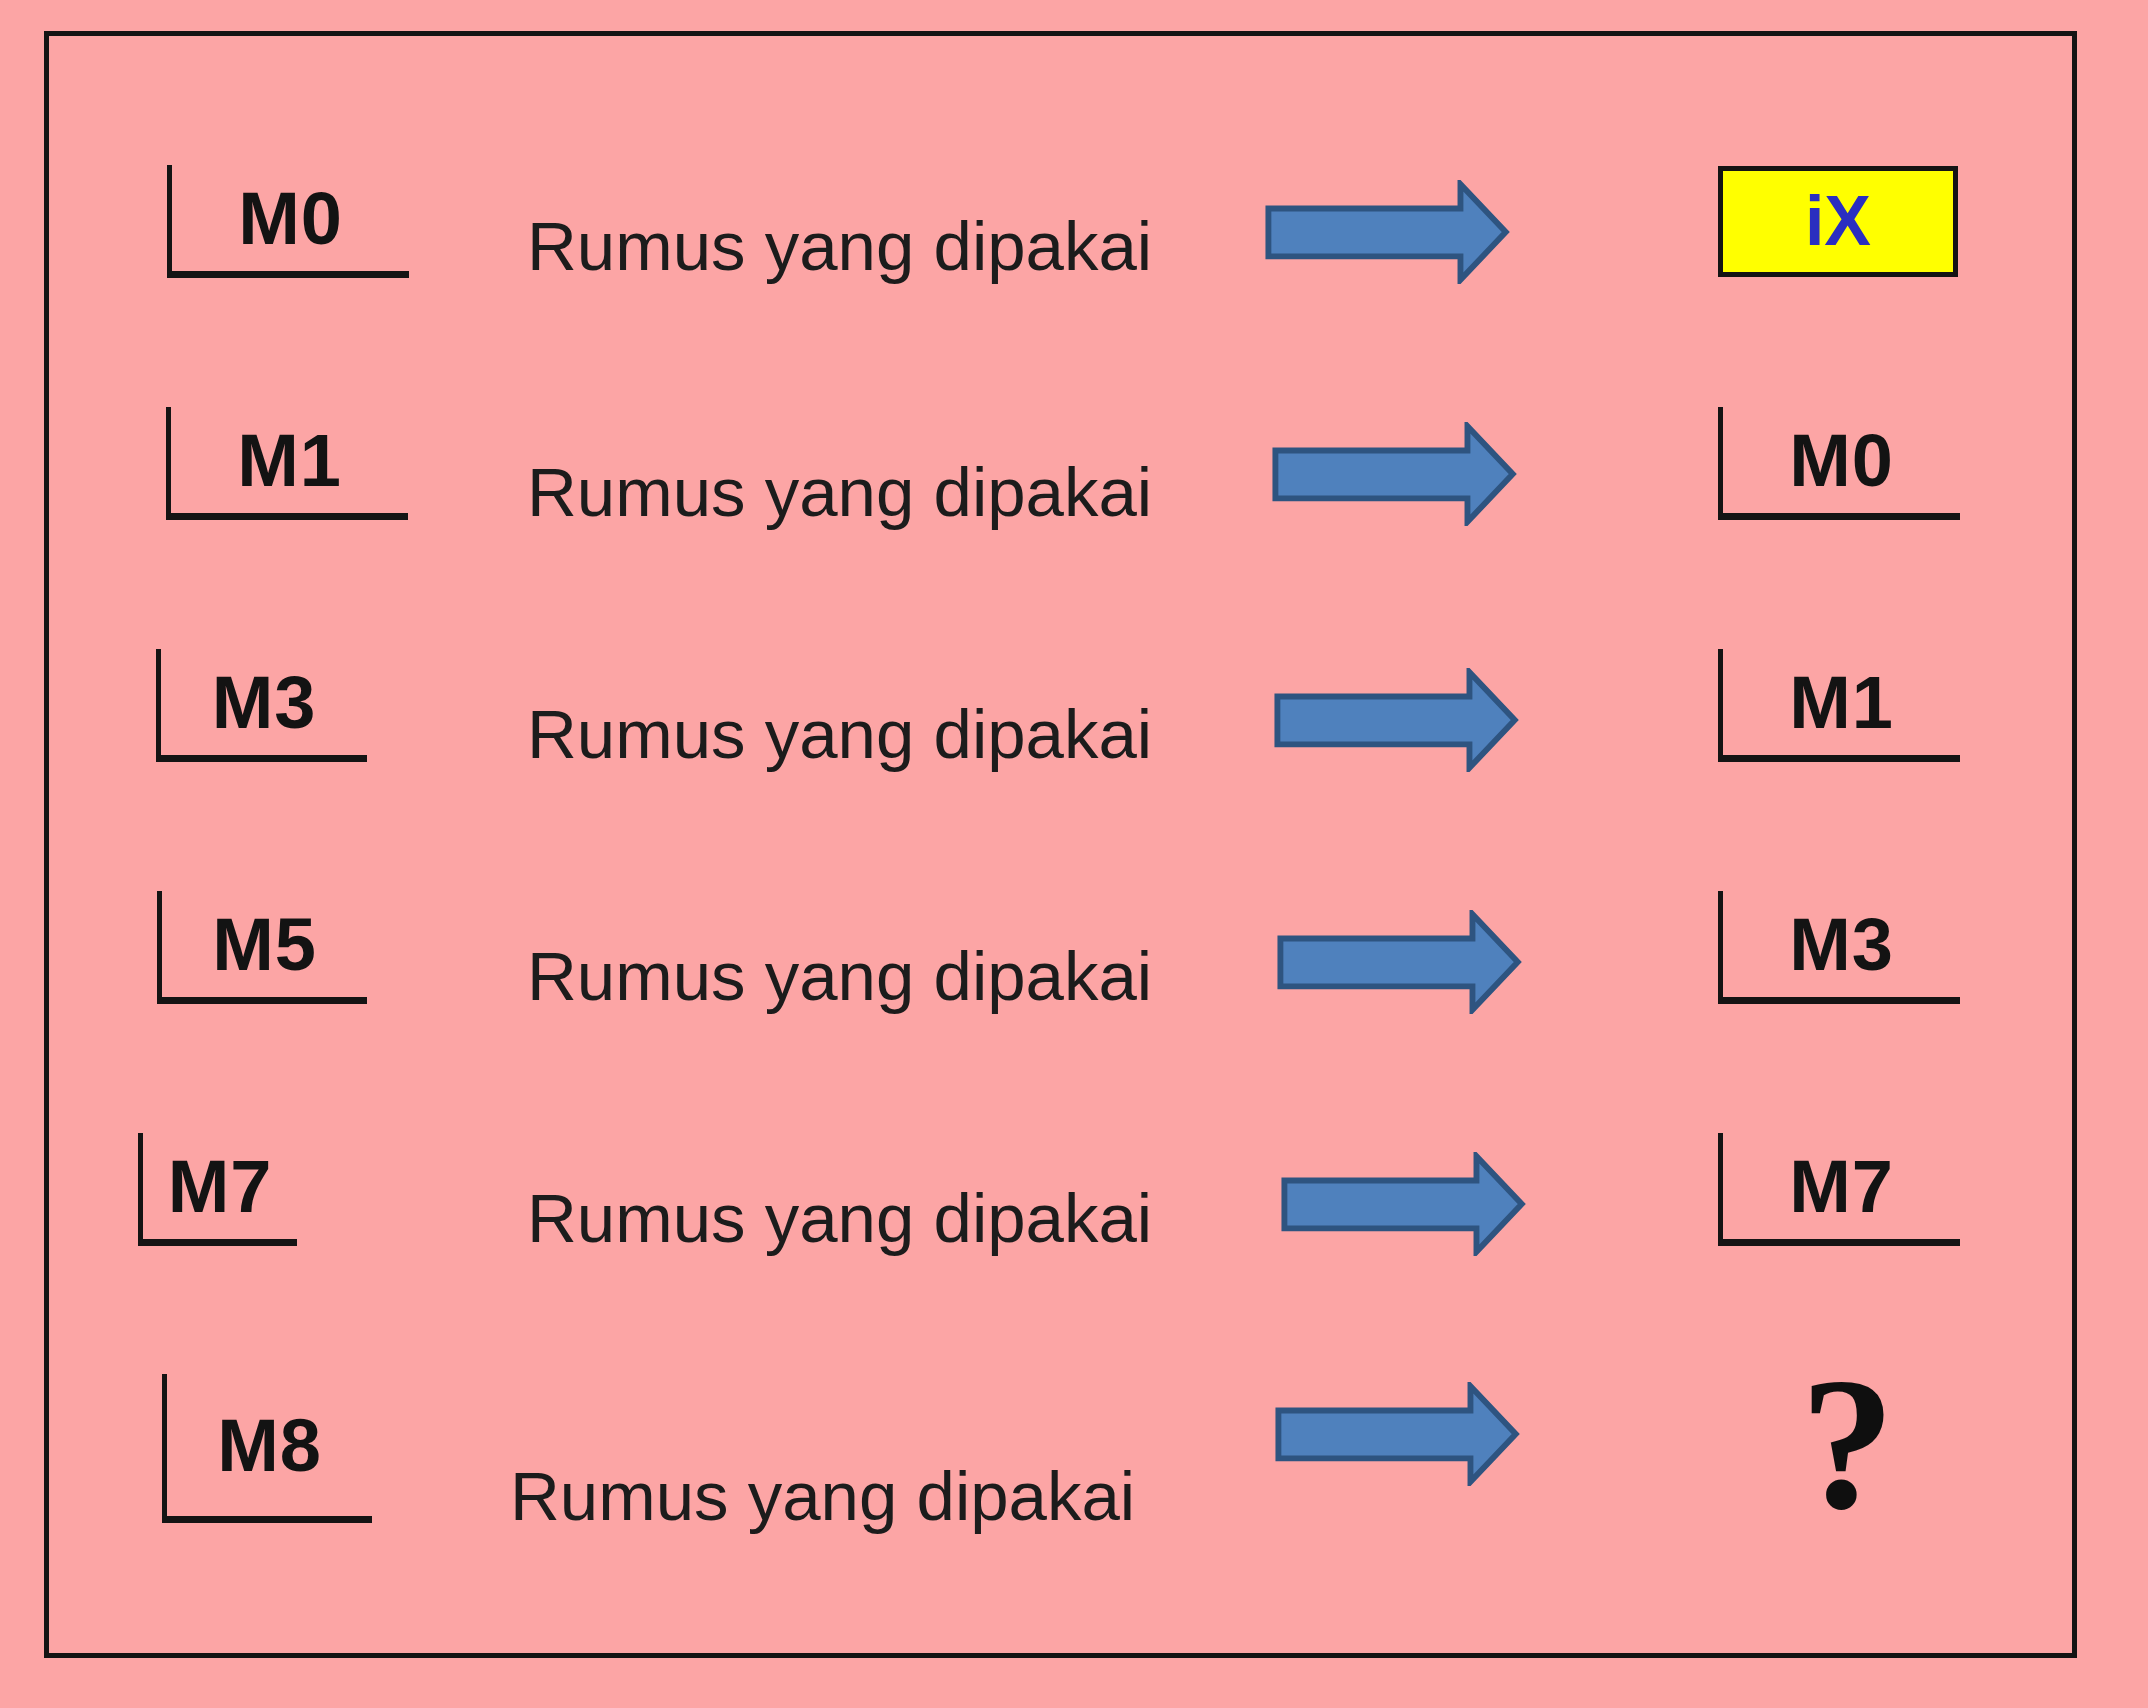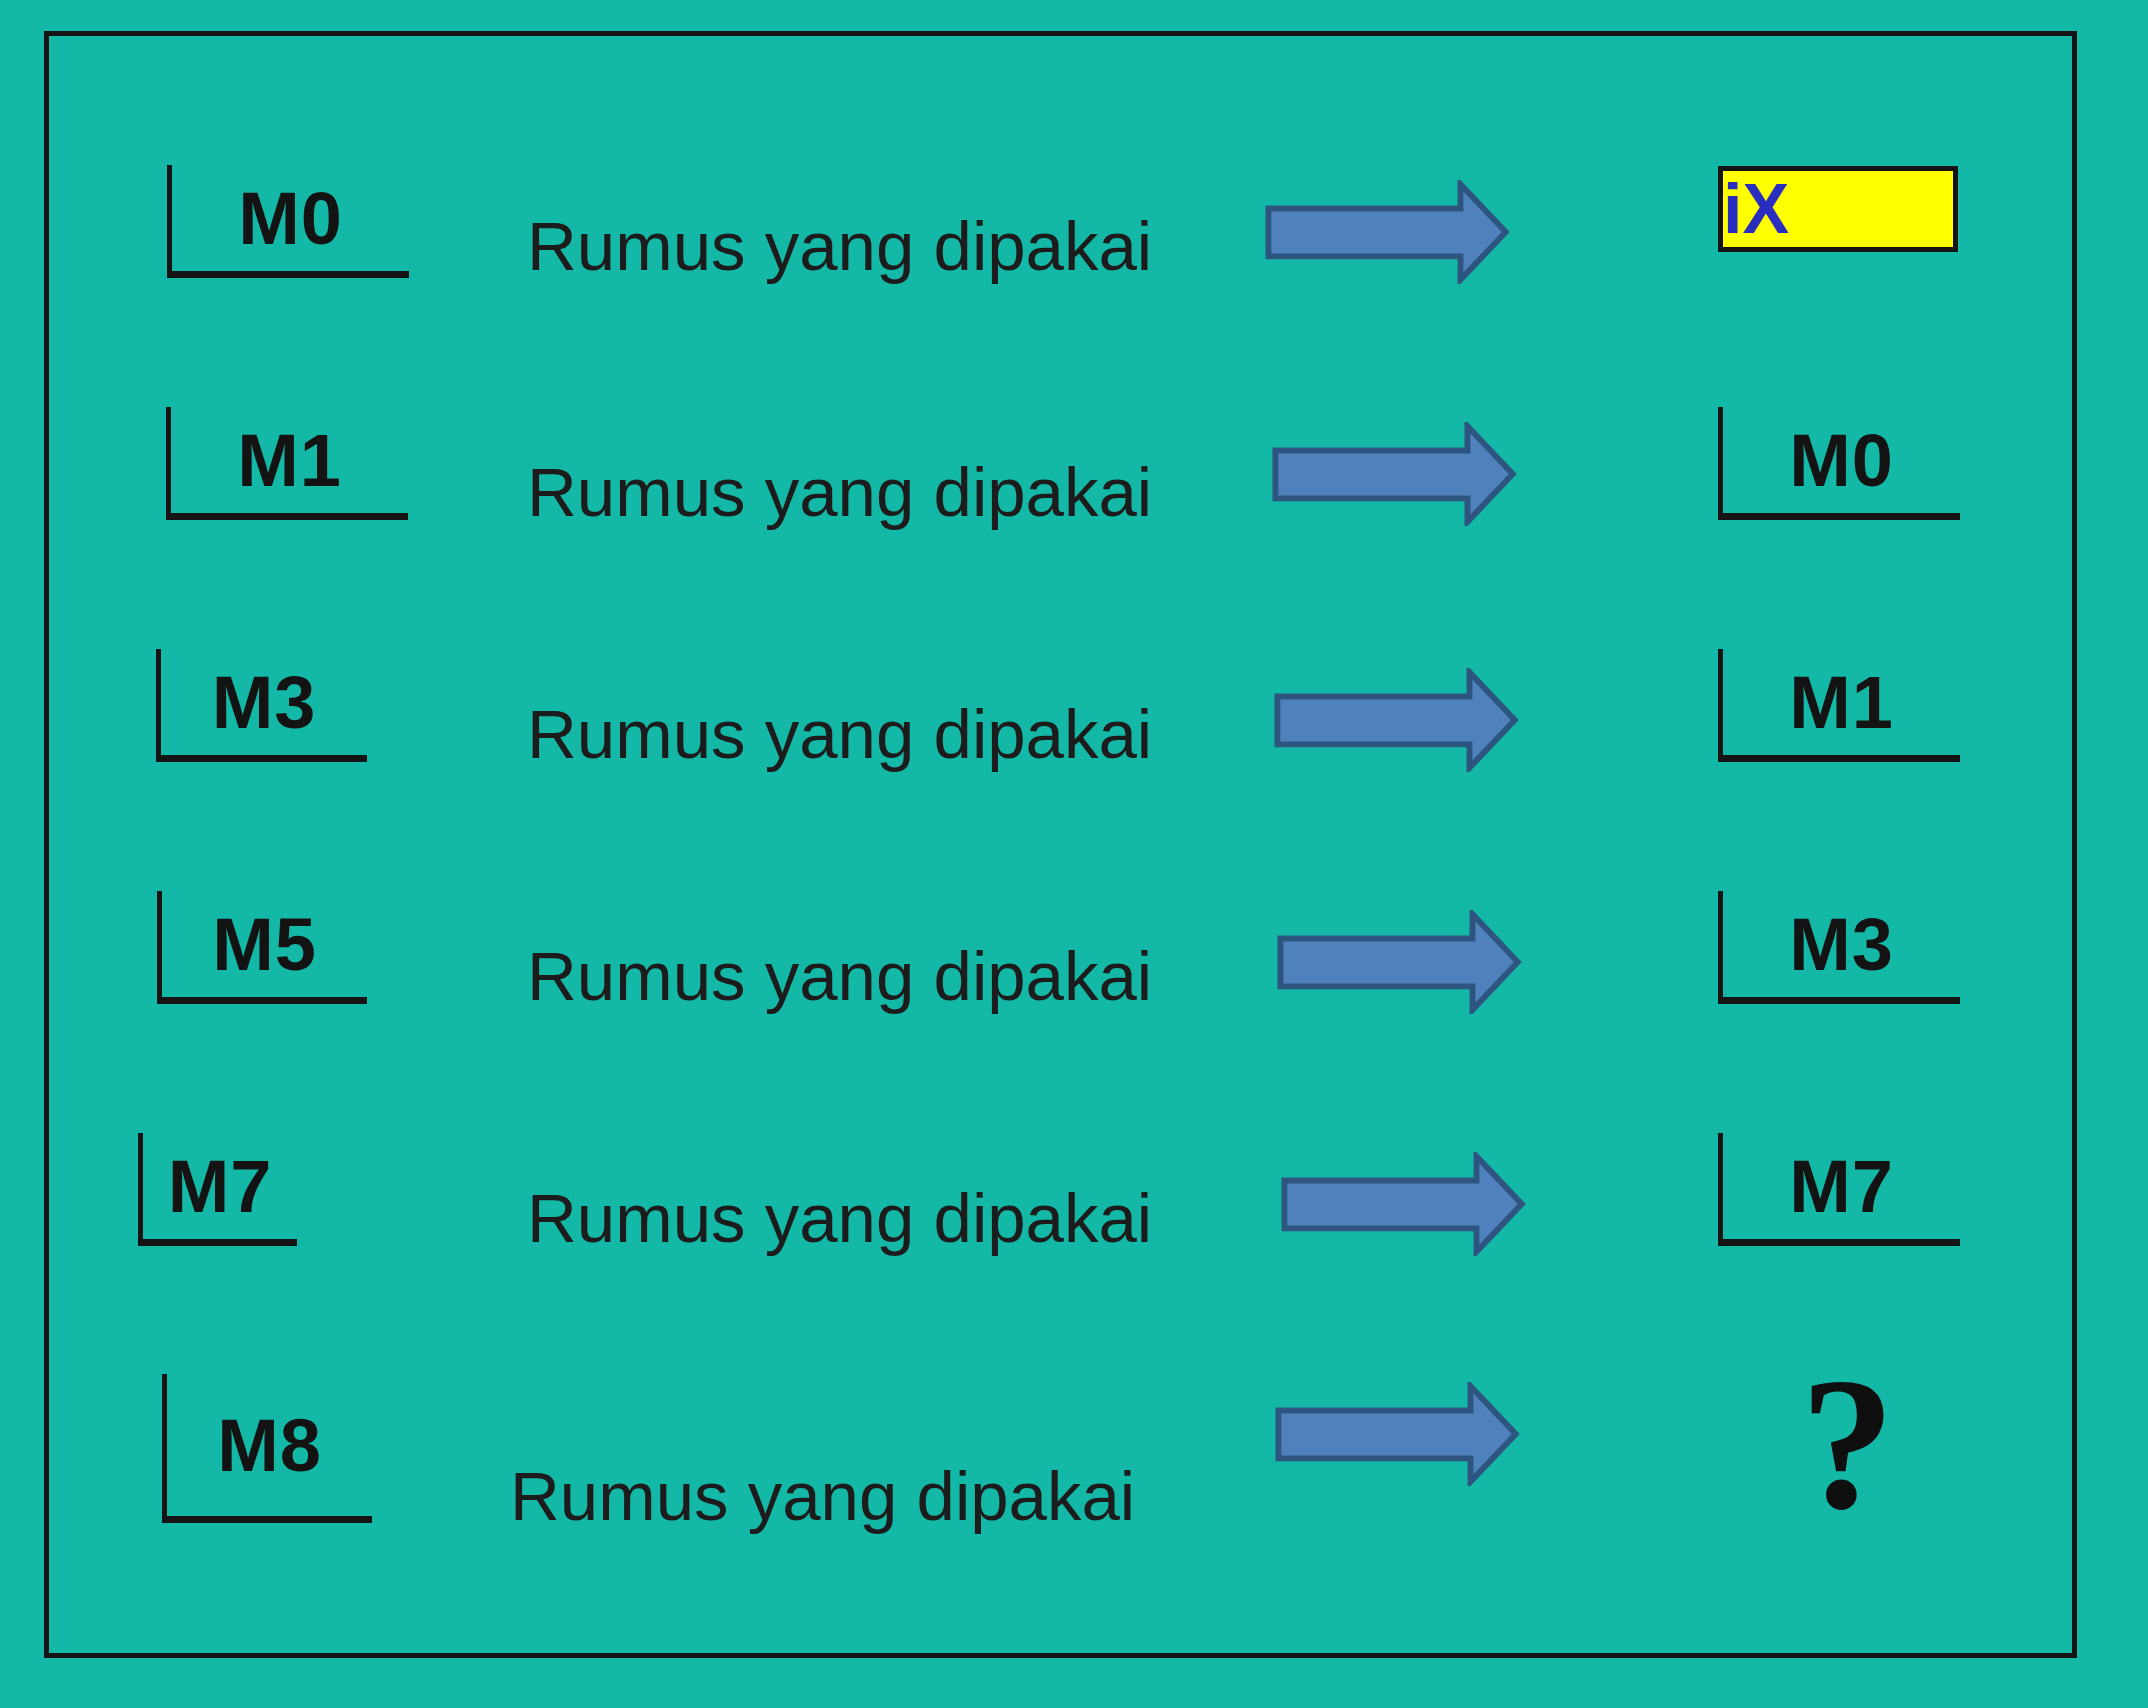--- a/index.html
+++ b/index.html
@@ -4,21 +4,21 @@
 <style>
   html, body {
     margin: 0;
     padding: 0;
     background: #ffffff;
   }
   .canvas {
     position: relative;
     width: 2148px;
     height: 1708px;
-    background: #14b8a6;
+    background: #fca5a5;
     font-family: "Liberation Sans", sans-serif;
     overflow: hidden;
   }
   .outer-border {
     position: absolute;
     left: 44px;
     top: 31px;
     width: 2033px;
     height: 1627px;
     border: 5.9px solid var(--line-color, #141414);
@@ -60,27 +60,27 @@
   }
   .arrow polygon {
     fill: var(--arrow-fill, #4f81bd);
     stroke: var(--arrow-stroke, #2e5480);
     stroke-width: 7;
     stroke-linejoin: miter;
   }
   .highlight-box {
     position: absolute;
     width: 240px;
-    height: 86px;
+    height: 111px;
     background: var(--hl-fill, #ffff00);
     border: 5px solid var(--line-color, #141414);
     box-sizing: border-box;
     display: flex;
     align-items: center;
-    justify-content: flex-start;
+    justify-content: center;
   }
   .highlight-label {
     font-weight: bold;
     font-size: 70px;
     color: var(--hl-text, #2a2ec0);
     white-space: nowrap;
   }
   .question {
     position: absolute;
     width: 235px;

